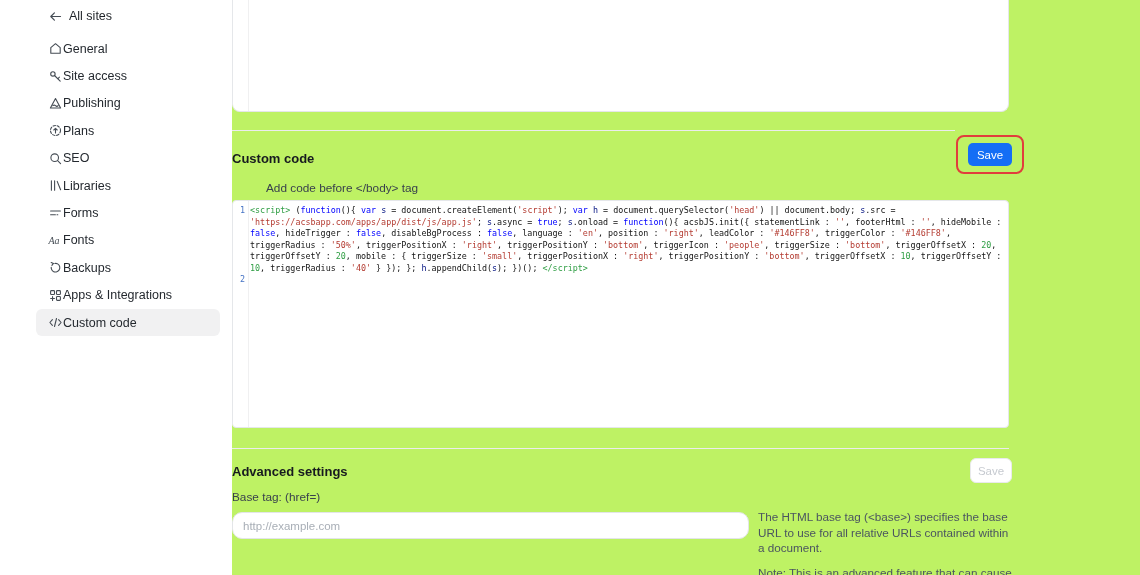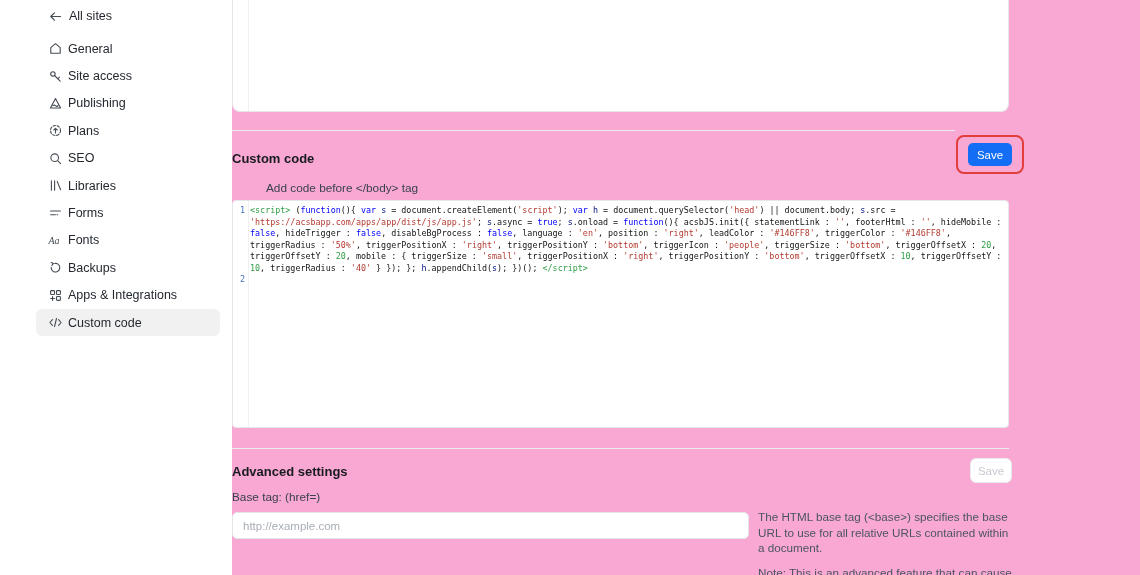--- a/index.html
+++ b/index.html
@@ -1,24 +1,24 @@
 <!DOCTYPE html>
 <html><head>
 <meta charset="utf-8">
 <style>
   html,body{margin:0;padding:0;background:#fff;}
-  .app{position:relative;width:1140px;height:575px;background:#f9a8d4;overflow:hidden;
+  .app{position:relative;width:1140px;height:575px;background:#bef264;overflow:hidden;
        font-family:"Liberation Sans",sans-serif;color:#24292f;}
 
   
   .sidebar{position:absolute;left:0;top:0;width:232px;height:575px;background:#fff;}
   .back-row{position:absolute;left:36px;top:4px;height:24px;display:flex;align-items:center;
             gap:6px;padding:0 12px;font-size:12.5px;color:#1f2328;cursor:pointer;}
   .side-list{position:absolute;left:36px;top:35px;width:184px;}
-  .side-item{height:27.4px;display:flex;align-items:center;gap:5px;padding:0 12px;
+  .side-item{height:27.4px;display:flex;align-items:center;padding:0 12px;
              border-radius:6px;font-size:12.5px;color:#24292f;cursor:pointer;text-align:right;}
   .side-item.selected{background:#f1f1f2;}
   .side-icon{width:15px;height:15px;display:flex;align-items:center;justify-content:center;flex:0 0 15px;}
   .side-icon svg{display:block;}
 
   
   .card{position:absolute;background:#fff;border:1px solid #e5e7ea;box-sizing:border-box;}
   .top-card{left:232px;top:-8px;width:777px;height:120px;border-top:none;border-radius:0 0 8px 8px;}
   .gut-sep{position:absolute;left:15px;top:0;bottom:0;width:1px;background:#f0f0f1;}
   .divider{position:absolute;height:1px;background:#ebecee;}
@@ -49,21 +49,21 @@
   .code-line{white-space:pre;height:11.5px;}
   .tok-pln{color:#141414;}
   .tok-kw{color:#0000ff;}
   .tok-var{color:#001080;}
   .tok-str{color:#b43c32;}
   .tok-num{color:#2f9e44;}
   .tok-tag{color:#2f9e44;}
 
   
   .base-input{position:absolute;left:232px;top:512px;width:517px;height:27px;box-sizing:border-box;
-              border:1px solid #e3e5e8;border-radius:5px;padding:0 10px;font-size:11.5px;
+              border:1px solid #e3e5e8;border-radius:10px;padding:0 10px;font-size:11.5px;
               font-family:inherit;color:#333;}
   .base-input::placeholder{color:#a8aeb6;}
   .help{position:absolute;left:758px;top:509px;width:256px;font-size:11.7px;line-height:15.5px;color:#4b5560;}
   .help p{margin:0 0 9px 0;}
 </style>
 </head>
 <body>
 
 <div class="app">
 

